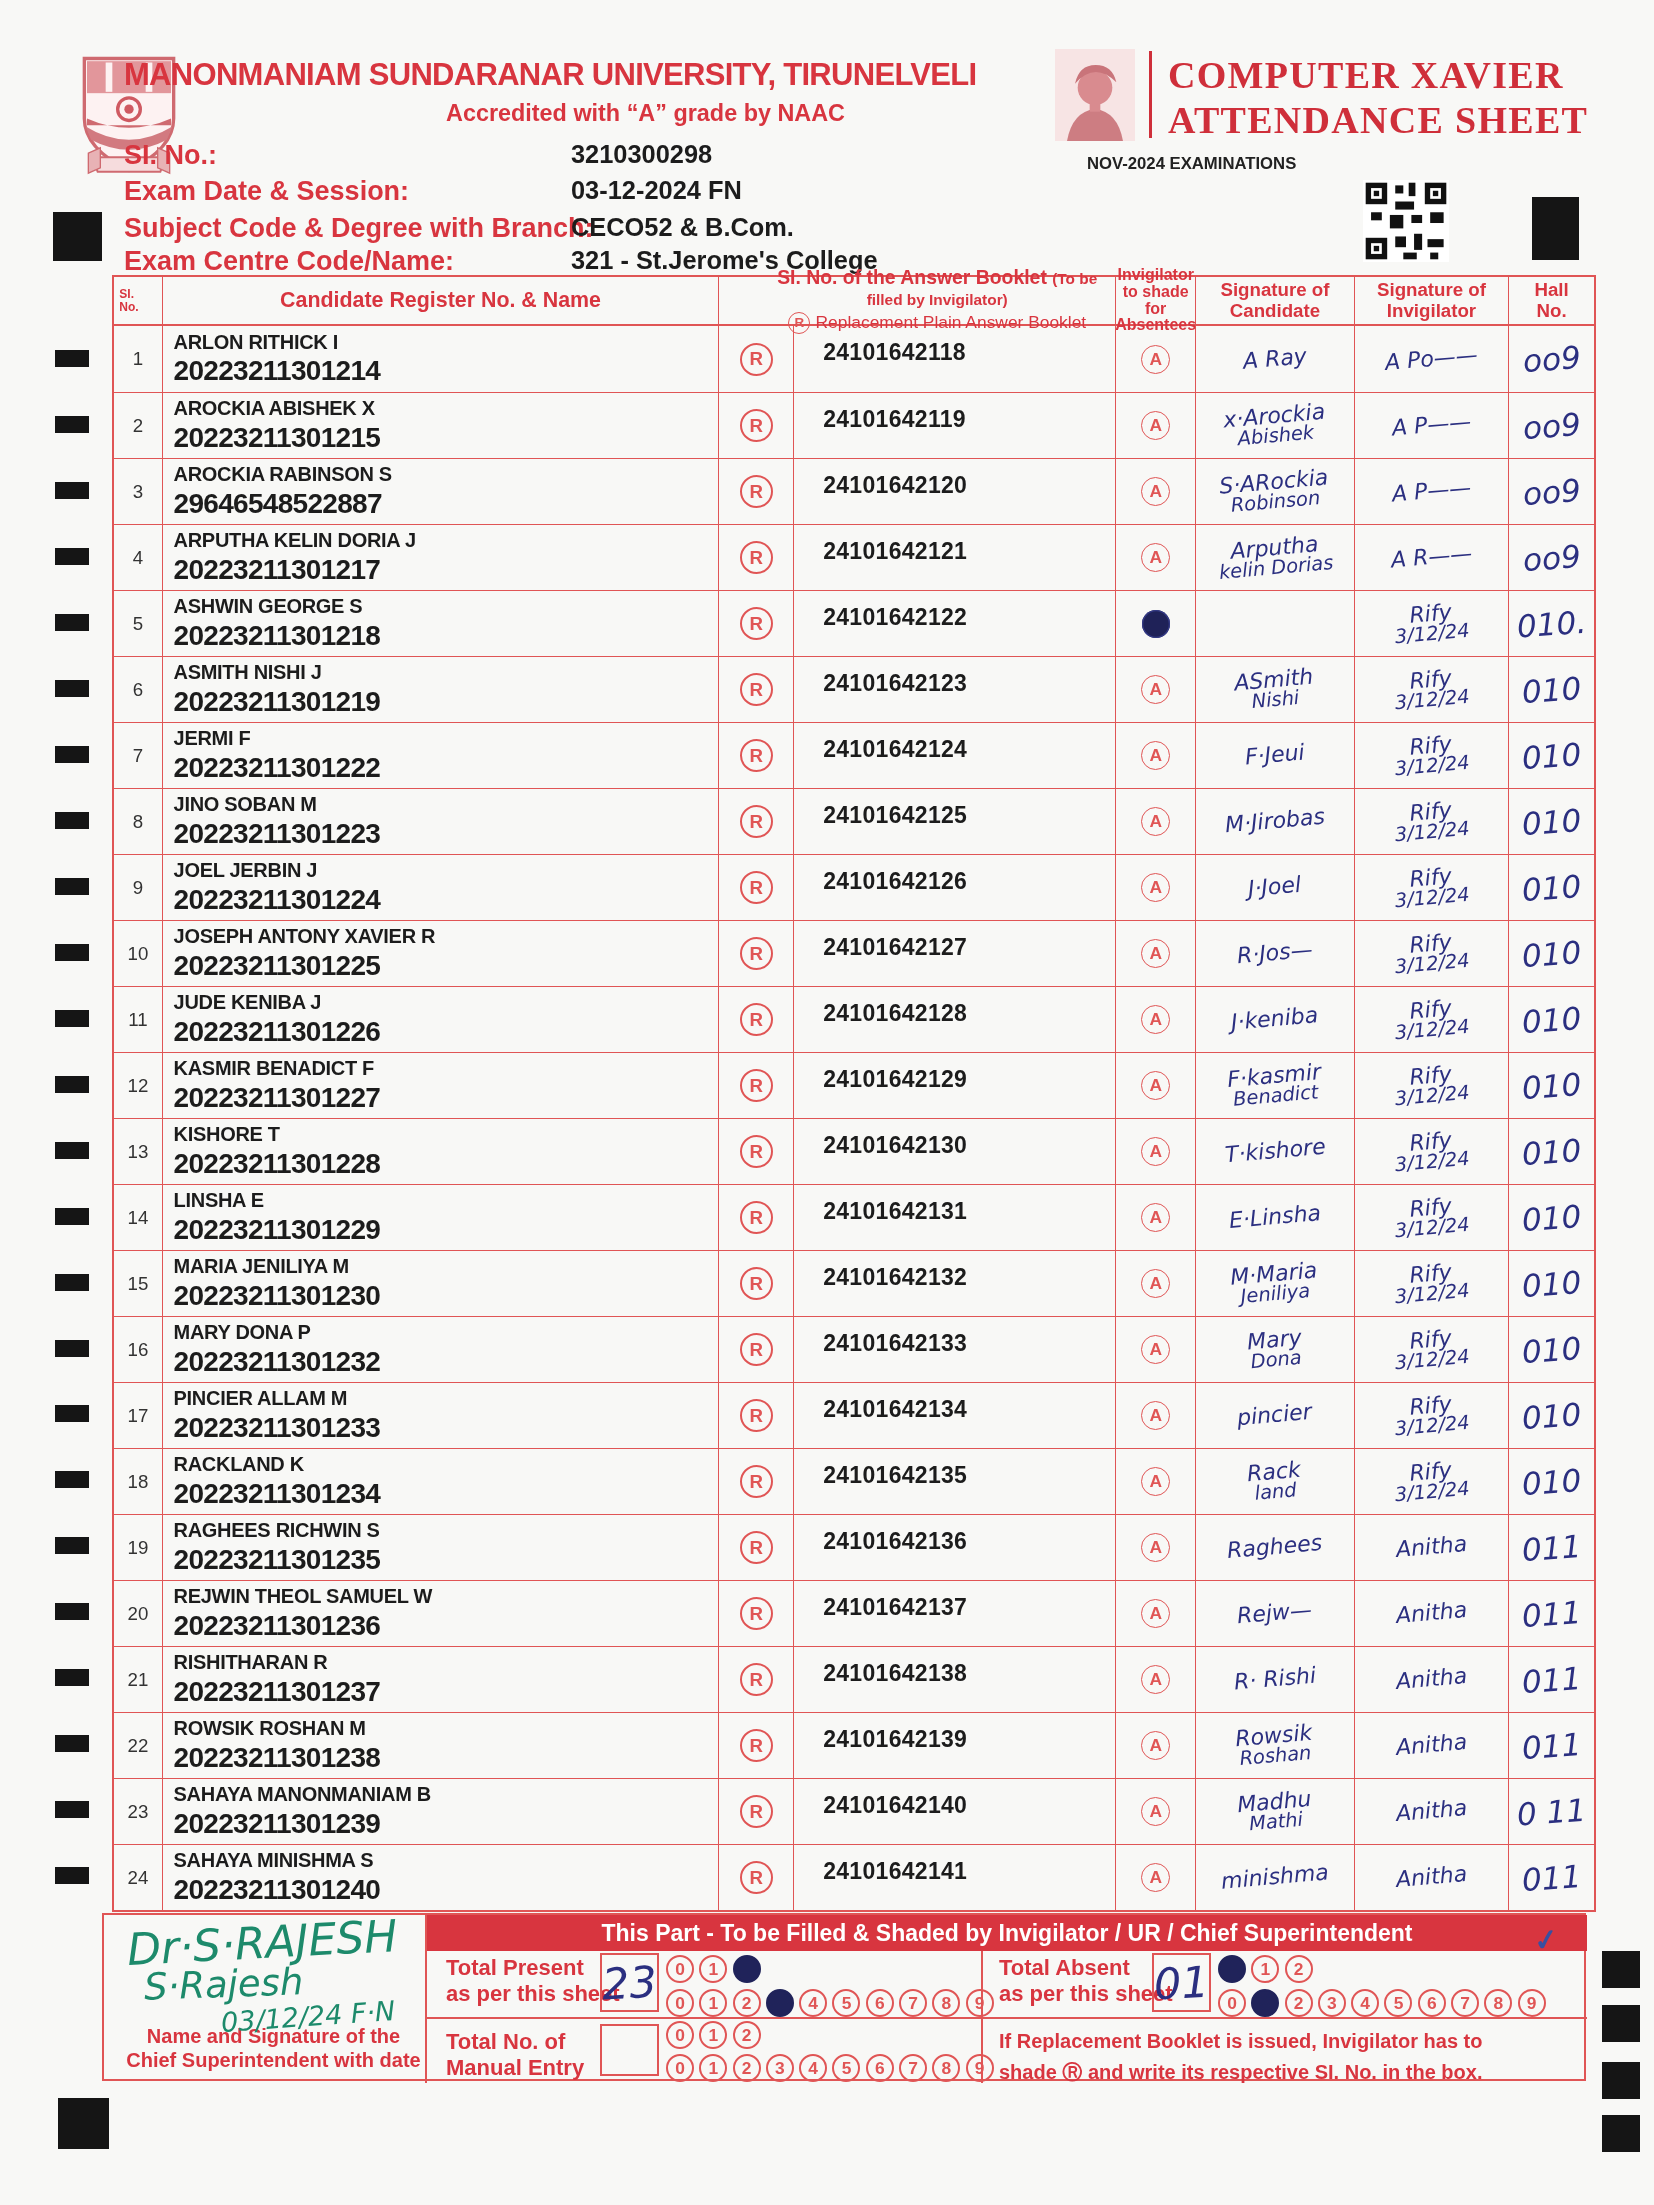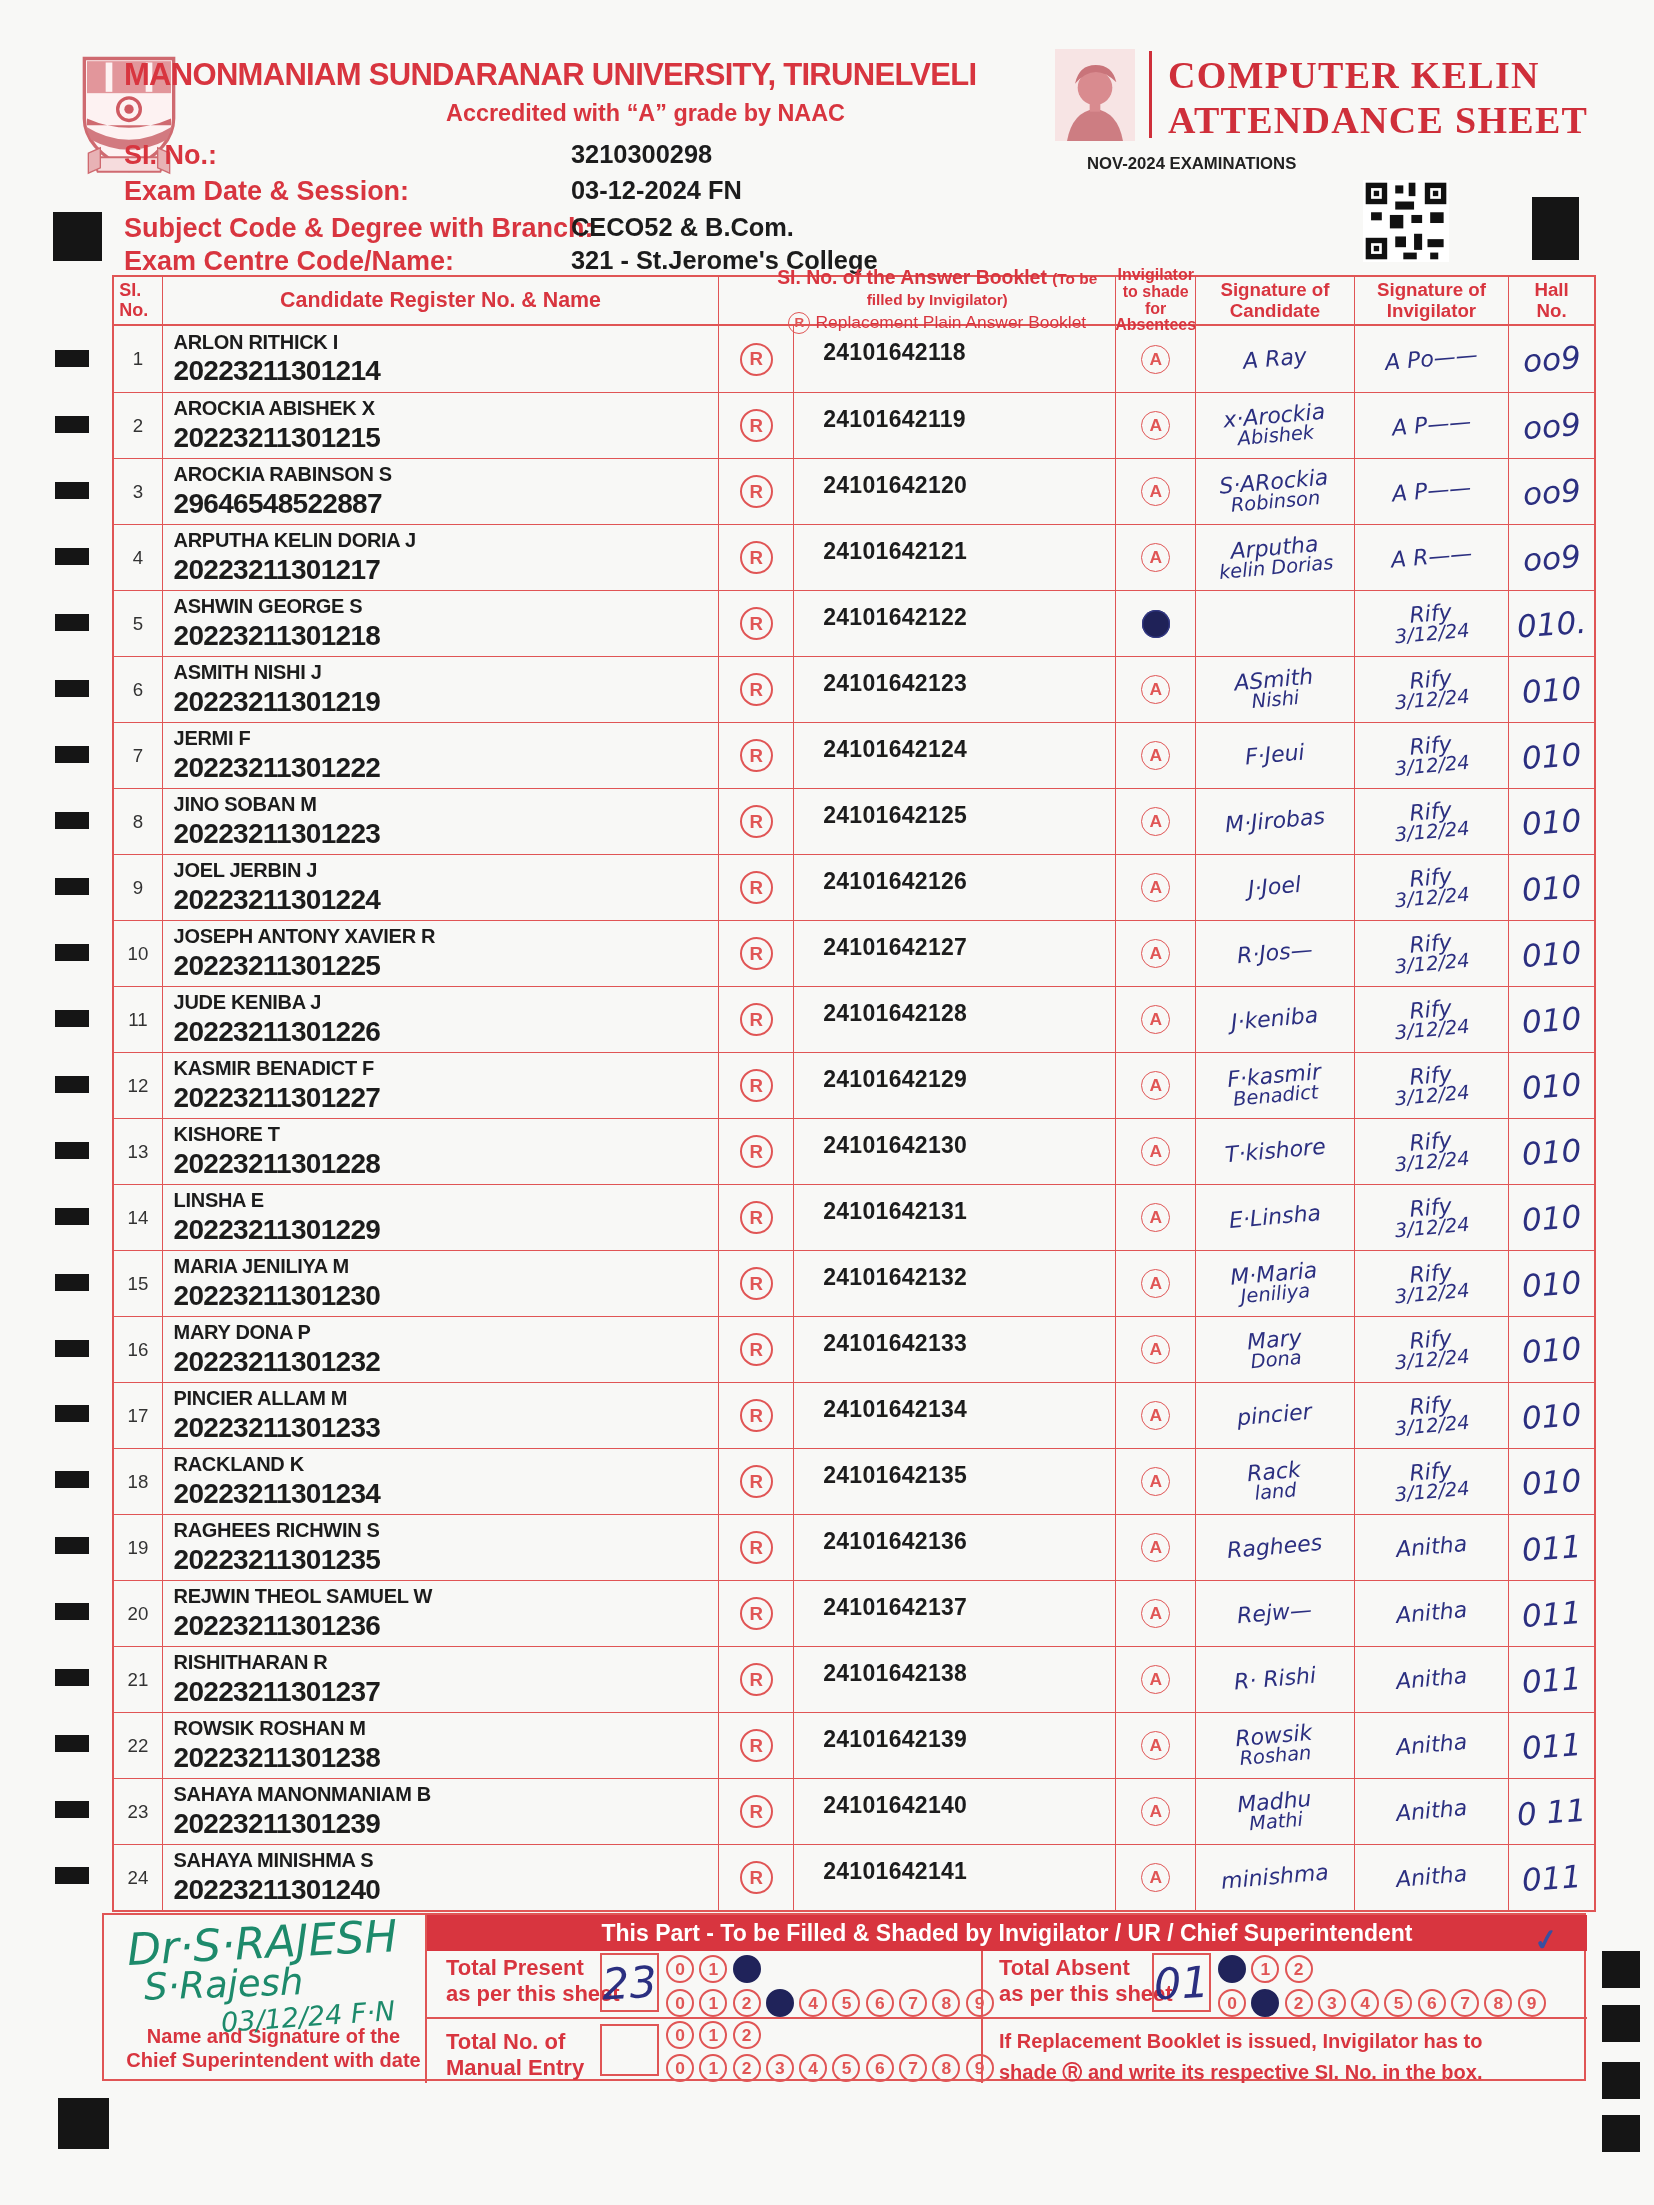--- a/index.html
+++ b/index.html
@@ -35,21 +35,21 @@
   .c-name{width:558px;}
   .c-r{width:75px;}
   .c-bk{width:323px;}
   .c-rbk{width:398px;padding-left:40px;}
   .c-ab{width:80px;}
   .c-cs{width:159px;}
   .c-is{width:155px;}
   .c-hall{width:86px;}
   .hcell{display:flex;flex-direction:column;align-items:center;justify-content:center;
          color:var(--red);font-weight:bold;text-align:center;line-height:1.08;}
-  .h-sl{font-size:18px;align-items:flex-start;padding-left:5.3px;}
+  .h-sl{font-size:12px;align-items:flex-start;padding-left:5.3px;}
   .h-name{font-size:21.4px;}
   .h-bk1{font-size:19.4px;}
   .h-bk1 .small{font-size:15.4px;font-weight:bold;}
   .h-bk2{font-size:17.4px;font-weight:normal;margin-top:2.7px;display:flex;align-items:center;gap:5.3px;}
   .h-ab{font-size:16px;line-height:1.05;}
   .h-sig{font-size:18.7px;text-align:right;}
   .h-hall{font-size:18.7px;}
   .slno{font-size:18.7px;color:#333;}
   .cname{font-size:20px;font-weight:bold;color:var(--black);letter-spacing:-0.3px;}
   .creg{font-size:28px;font-weight:bold;color:var(--black);letter-spacing:-0.7px;margin-top:1.3px;}
@@ -109,21 +109,21 @@
 
   <svg class="abs" style="left:1055px;top:49px" width="80" height="92" viewBox="0 0 120 138">
     <rect x="0" y="0" width="120" height="138" fill="#f7e4e4"></rect>
     <circle cx="60" cy="58" r="26" fill="#d98b8f"></circle>
     <path d="M30 52 q30 -34 62 -2 q-6 -26 -31 -26 q-25 0 -31 28 Z" fill="#c9747a"></path>
     <path d="M18 138 q8 -44 42 -48 q34 4 42 48 Z" fill="#cd7d82"></path>
     <rect x="52" y="80" width="16" height="14" fill="#d98b8f"></rect>
   </svg>
 
   <div class="abs vdivider"></div>
-  <div class="abs sheet-title" style="top:53px">COMPUTER  KELIN</div>
+  <div class="abs sheet-title" style="top:53px">COMPUTER  XAVIER</div>
   <div class="abs sheet-title" style="top:98px">ATTENDANCE SHEET</div>
   <div class="abs nov">NOV-2024 EXAMINATIONS</div>
 
   <div class="abs fld-label" style="top:140px">SI. No.:</div>
   <div class="abs fld-value" style="top:140px">3210300298</div>
   <div class="abs fld-label" style="top:176px">Exam Date &amp; Session:</div>
   <div class="abs fld-value" style="top:176px">03-12-2024 FN</div>
   <div class="abs fld-label" style="top:213px">Subject Code &amp; Degree with Branch:</div>
   <div class="abs fld-value" style="top:213px">CECO52 &amp; B.Com.</div>
   <div class="abs fld-label" style="top:246px">Exam Centre Code/Name:</div>

